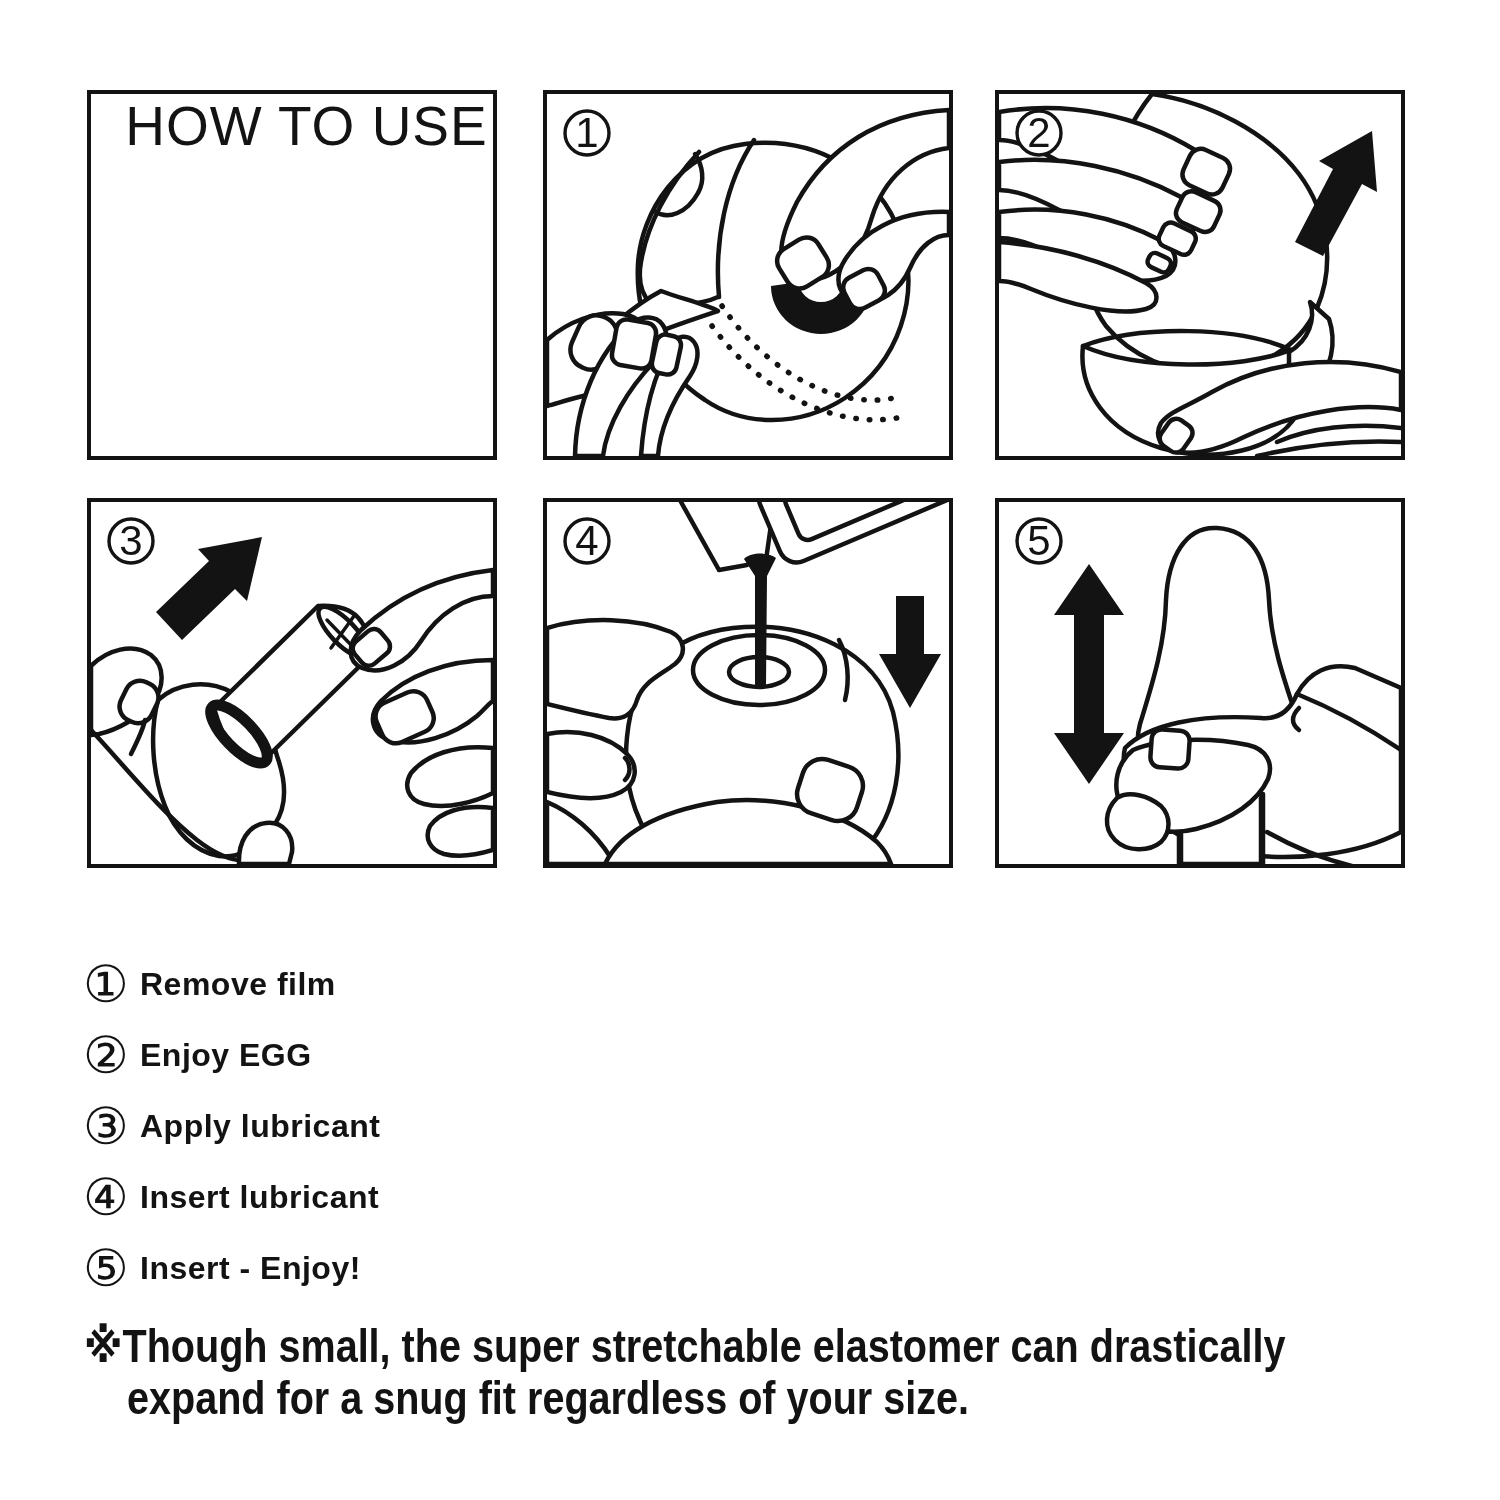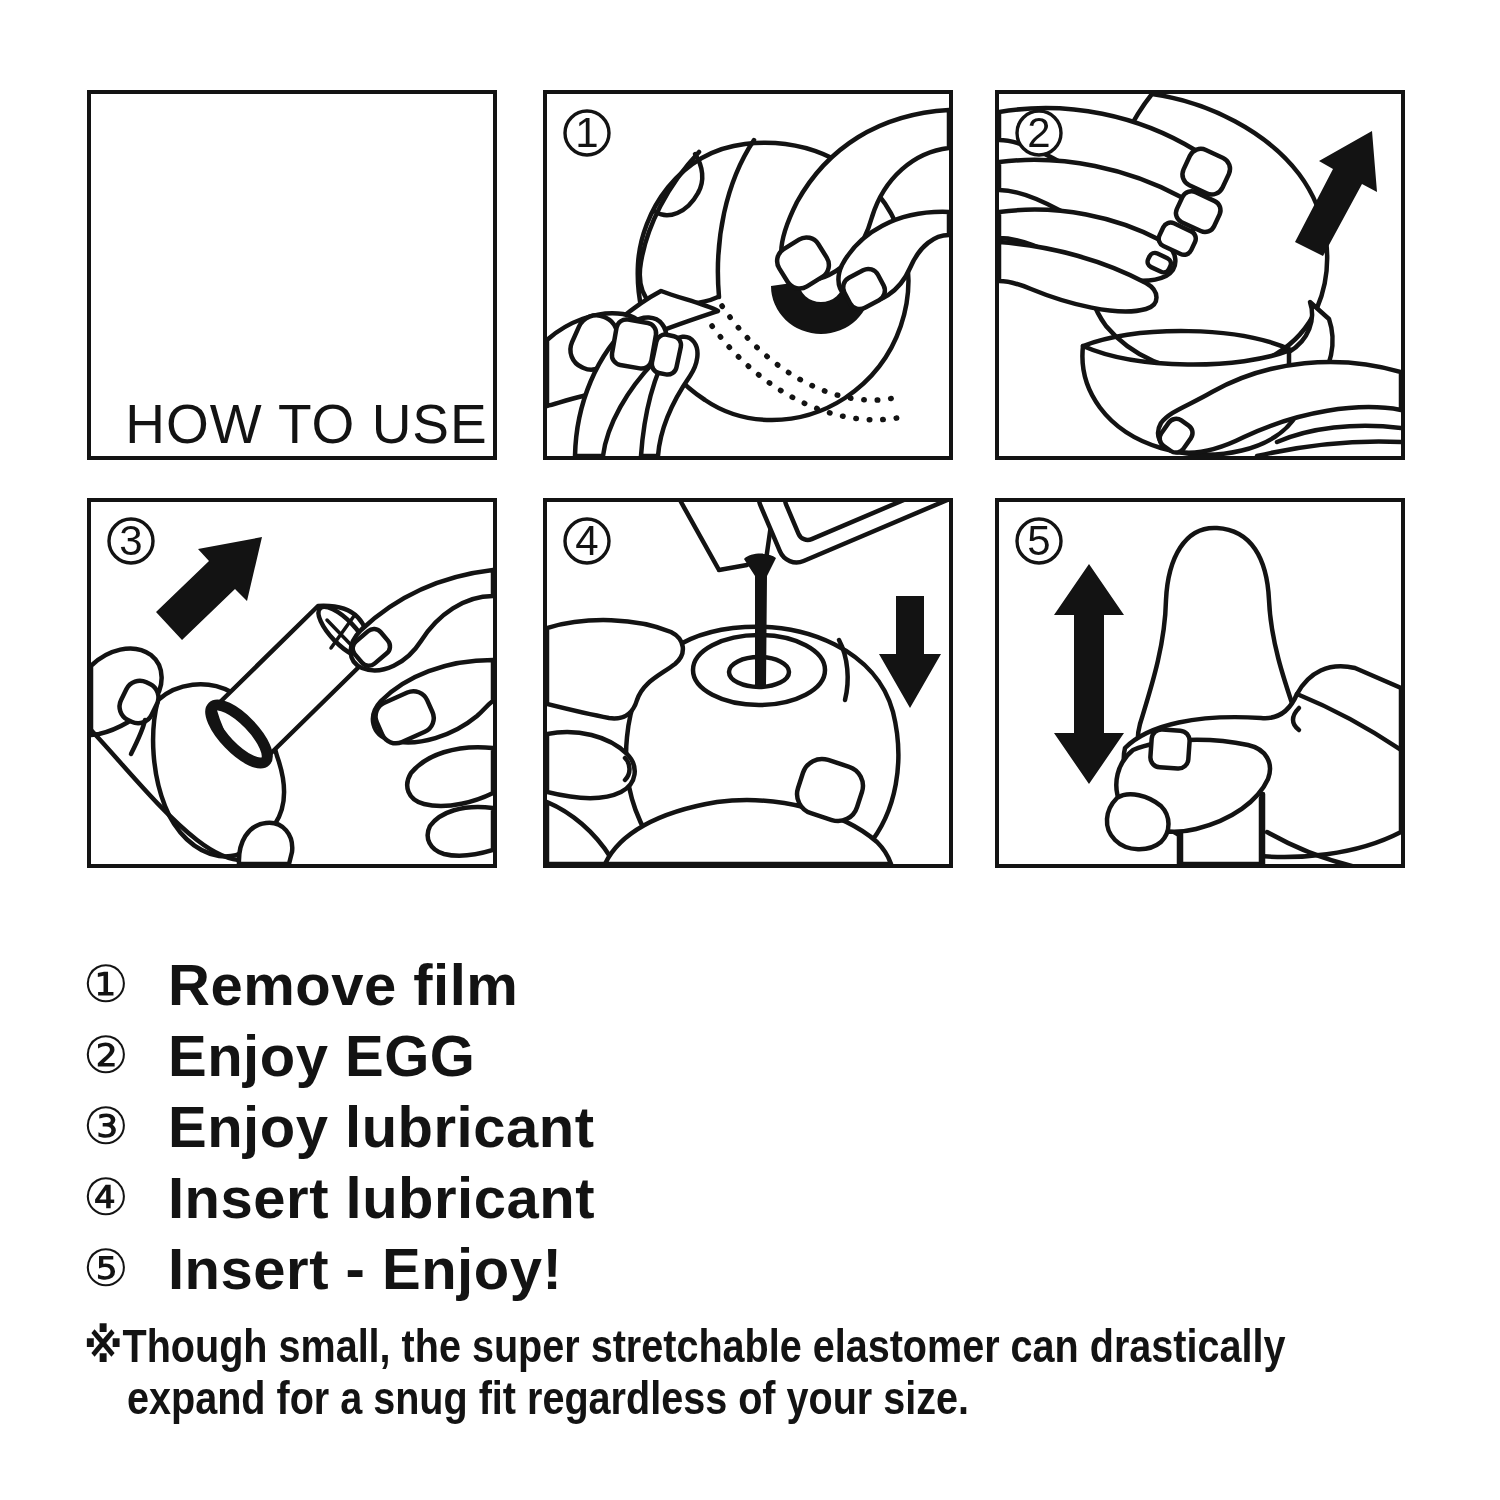--- a/index.html
+++ b/index.html
@@ -5,38 +5,38 @@
   :root { --ink:#131313; --paper:#ffffff; }
   html,body { margin:0; padding:0; background:var(--paper); }
   .sheet {
     position:relative; width:1500px; height:1500px; background:var(--paper);
     font-family:"Liberation Sans", sans-serif; color:var(--ink); overflow:hidden;
   }
   .panel {
     position:absolute; box-sizing:border-box; width:410px; height:370px;
     border:4px solid var(--ink); background:var(--paper); overflow:hidden;
   }
-  .title-panel { display:flex; align-items:flex-end; justify-content:center;padding-left:29px; }
+  .title-panel { display:flex; align-items:flex-start; justify-content:center;padding-left:29px; }
   .title-text { font-size:55px; font-weight:400; letter-spacing:1px; white-space:nowrap; }
   .panel svg { display:block; width:402px; height:362px; }
 
   
   .w { fill:var(--paper); stroke:var(--ink); stroke-width:4.5; stroke-linejoin:round; stroke-linecap:round; }
   .l { fill:none; stroke:var(--ink); stroke-width:4.5; stroke-linejoin:round; stroke-linecap:round; }
   .t { fill:none; stroke:var(--ink); stroke-width:3.5; stroke-linecap:round; }
   .b { fill:var(--ink); stroke:none; }
   .dot { fill:none; stroke:var(--ink); stroke-width:5.5; stroke-dasharray:0.5 13; stroke-linecap:round; }
   .ring { fill:none; stroke:var(--ink); stroke-width:11; }
   .badge-circle { fill:var(--paper); stroke:var(--ink); stroke-width:3.4; }
   .badge-num { font-family:"Liberation Sans",sans-serif; font-size:42px; font-weight:400; fill:var(--ink); text-anchor:middle; }
 
   .steps { position:absolute; left:83px; top:949px; }
   .step { display:flex; align-items:center; height:71px; }
   .step-marker { font-family:"DejaVu Sans",sans-serif; font-size:51px; line-height:1; width:57px; flex:0 0 57px; }
-  .step-label { font-weight:bold; font-size:58px; letter-spacing:0.5px; white-space:nowrap;margin-left:28px; }
+  .step-label { font-weight:bold; font-size:32px; letter-spacing:0.5px; white-space:nowrap; }
 
   .note {
     position:absolute; left:84px; top:1320px; font-weight:bold; font-size:46px;
     line-height:52px; white-space:nowrap; transform:scaleX(0.86); transform-origin:0 0;
   }
   .note-marker { font-family:"DejaVu Sans",sans-serif; }
   .note-line2 { margin-left:50px; }
 </style>
 </head>
 <body>
@@ -202,21 +202,21 @@
     <div class="step">
       <span class="step-marker">①</span>
       <span class="step-label">Remove film</span>
     </div>
     <div class="step">
       <span class="step-marker">②</span>
       <span class="step-label">Enjoy EGG</span>
     </div>
     <div class="step">
       <span class="step-marker">③</span>
-      <span class="step-label">Enjoy lubricant</span>
+      <span class="step-label">Apply lubricant</span>
     </div>
     <div class="step">
       <span class="step-marker">④</span>
       <span class="step-label">Insert lubricant</span>
     </div>
     <div class="step">
       <span class="step-marker">⑤</span>
       <span class="step-label">Insert - Enjoy!</span>
     </div>
   </div>

